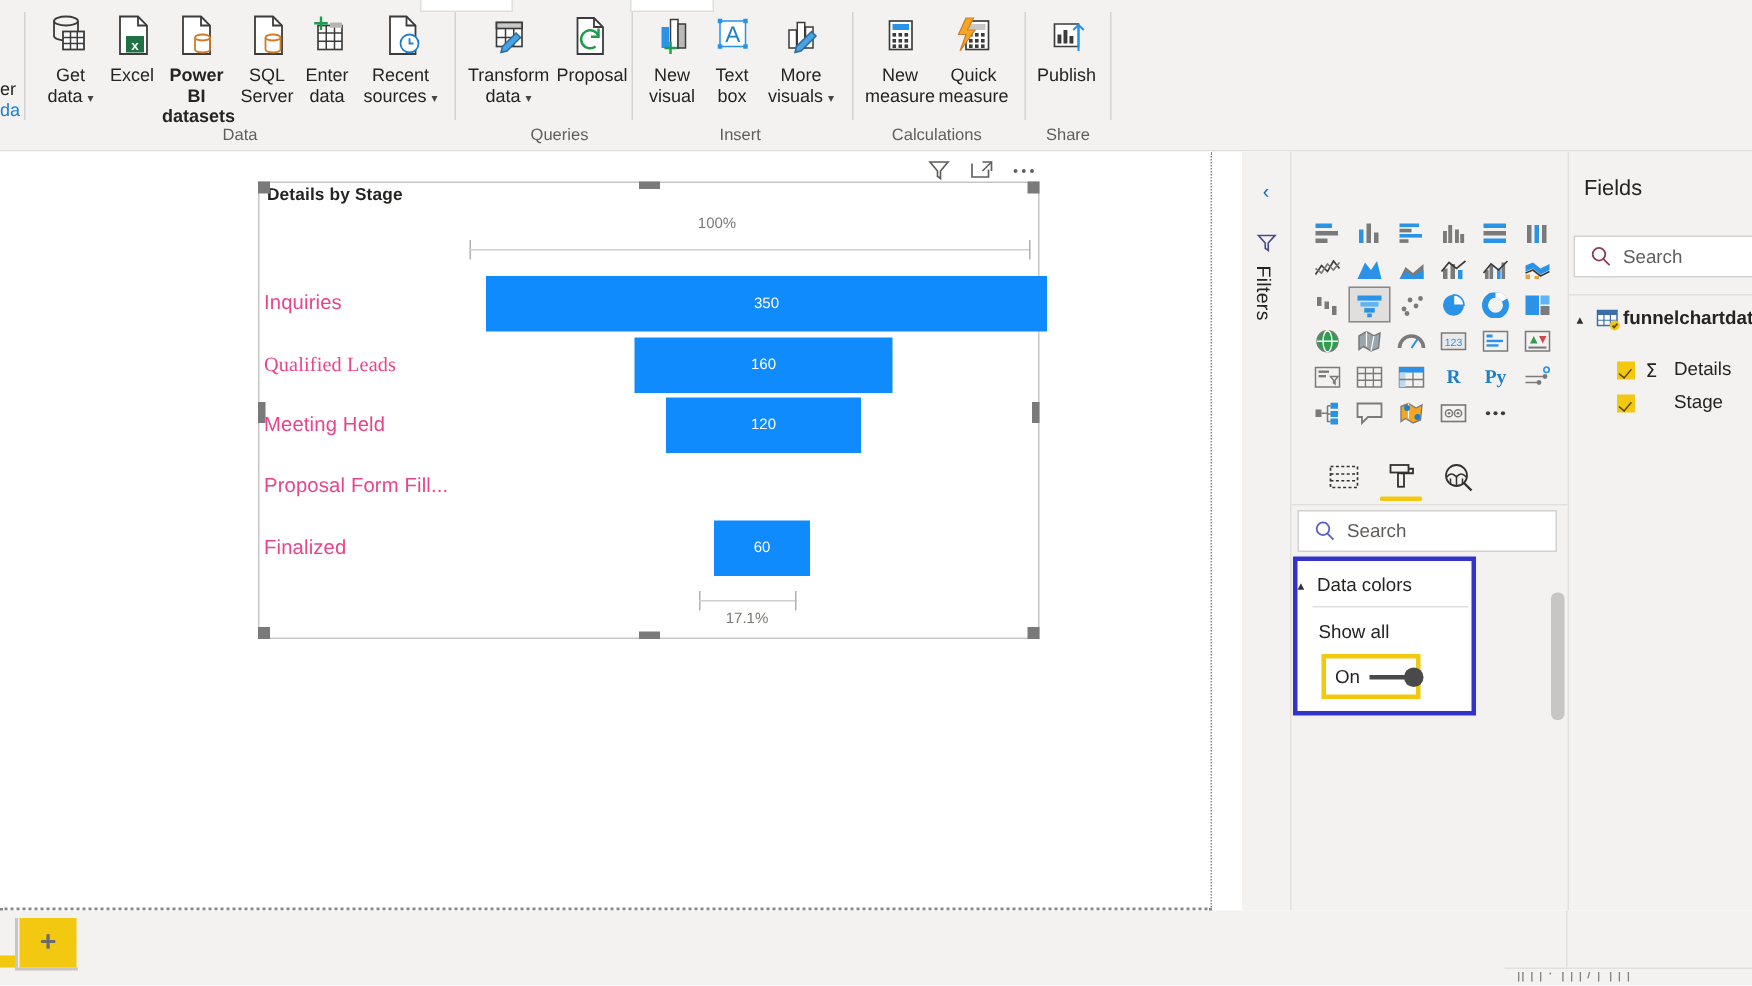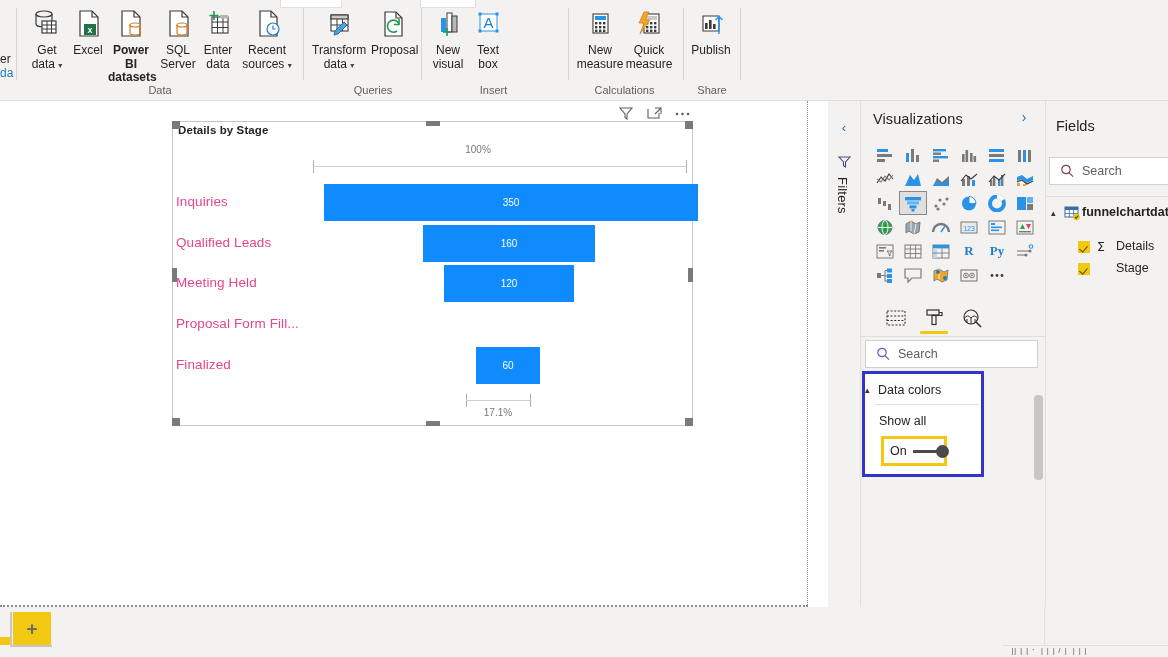--- a/index.html
+++ b/index.html
@@ -476,20 +476,32 @@
           <rect x="8.5" y="4.5" width="3" height="3" fill="#2a93e8"></rect>
           <rect x="25.5" y="4.5" width="3" height="3" fill="#2a93e8"></rect>
           <rect x="8.5" y="21.5" width="3" height="3" fill="#2a93e8"></rect>
           <rect x="25.5" y="21.5" width="3" height="3" fill="#2a93e8"></rect>
         </svg>
       </span>
       <span class="lbl">Text</span>
       <span class="lbl">box</span>
     </div>
 
+    <div class="ritem" style="left:506px;width:56px;">
+      <span class="ico">
+        <svg width="36" height="32" viewBox="0 0 36 32">
+          <rect x="10" y="12" width="5" height="12" fill="#fff" stroke="#3b3b3b" stroke-width="1"></rect>
+          <rect x="15.5" y="7" width="5" height="17" fill="#fff" stroke="#3b3b3b" stroke-width="1"></rect>
+          <rect x="21" y="10" width="5" height="14" fill="#fff" stroke="#3b3b3b" stroke-width="1"></rect>
+          <path d="M14 27 l1-4 l10-10 l3 3 l-10 10 z" fill="#4aa3e0" stroke="#2a6a9e" stroke-width="1"></path>
+        </svg>
+      </span>
+      <span class="lbl">More</span>
+      <span class="lbl"><span>visuals</span> <span class="chev">▾</span></span>
+    </div>
 
     <div class="ribbon-sep" style="left:568px;"></div>
 
     <div class="grp" style="left:569px;width:111px;">
       <div class="grp-label">Calculations</div>
     </div>
 
     <div class="ritem" style="left:572px;width:56px;">
       <span class="ico">
         <svg width="36" height="32" viewBox="0 0 36 32">
@@ -600,21 +612,21 @@
       <div class="pct" style="left:270px;top:22px;width:70px;">100%</div>
       <div class="bracket" style="left:140px;top:38px;width:374px;height:13px;">
         <div class="t1"></div>
           <div class="hl"></div>
           <div class="t2"></div>
       </div>
 
       <div class="flabel" style="top:72px;">Inquiries</div>
       <div class="fbar" style="left:140px;top:62px;width:374px;">350</div>
 
-      <div class="flabel" style="top:113px;">Qualified Leads</div>
+      <div class="flabel" style="top:113px;font-family:Liberation Serif, serif;">Qualified Leads</div>
       <div class="fbar" style="left:239px;top:103px;width:172px;">160</div>
 
       <div class="flabel" style="top:153px;">Meeting Held</div>
       <div class="fbar" style="left:260px;top:143px;width:130px;">120</div>
 
       <div class="flabel" style="top:194px;">Proposal Form Fill...</div>
 
       <div class="flabel" style="top:235px;">Finalized</div>
       <div class="fbar" style="left:292px;top:225px;width:64px;">60</div>
 
@@ -632,24 +644,20 @@
     <div class="rail-icon">
       <svg width="17" height="17" viewBox="0 0 17 17">
         <path d="M3 4 h11 l-4.5 5 v5 l-2 -1.4 v-3.6 z" fill="none" stroke="#4a4a8a" stroke-width="1.1"></path>
       </svg>
     </div>
     <div class="rail-text">Filters</div>
   </div>
 
   <div class="pane-viz">
 
-    <div class="pane-hdr">
-      <span class="ttl">Visualizations</span>
-      <span class="exp">›</span>
-    </div>
 
     <div class="vgallery clearfix" id="viz-gallery">
         <div class="vcell">
           <span style="line-height: 0;"><svg width="20" height="17" viewBox="0 0 20 17">
               <rect x="2" y="2" width="11" height="3" fill="#2a93e8"></rect>
               <rect x="2" y="7" width="15" height="3" fill="#7a7a7a"></rect>
               <rect x="2" y="12" width="8" height="3" fill="#7a7a7a"></rect>
             </svg></span>
         </div>
         <div class="vcell">

